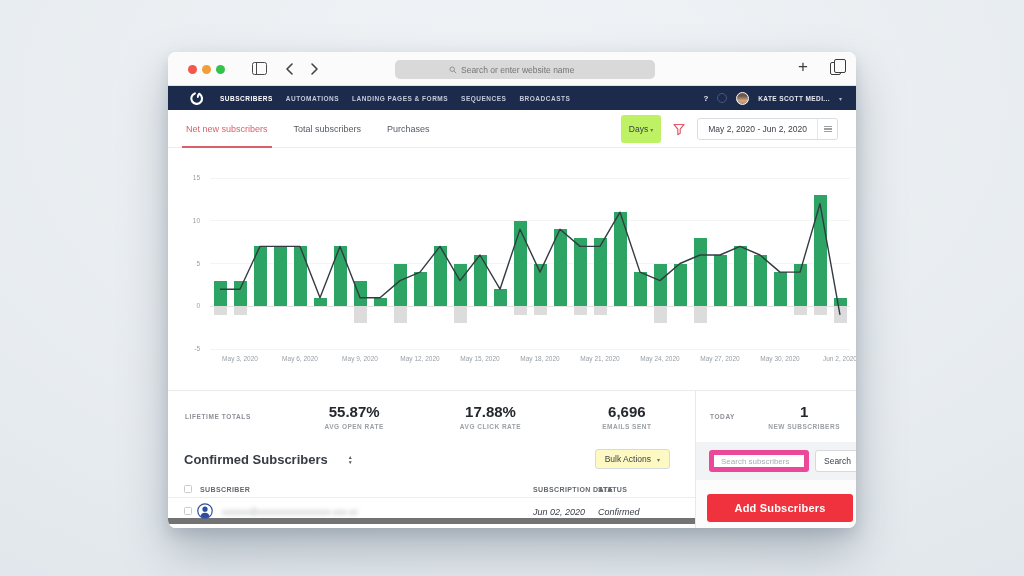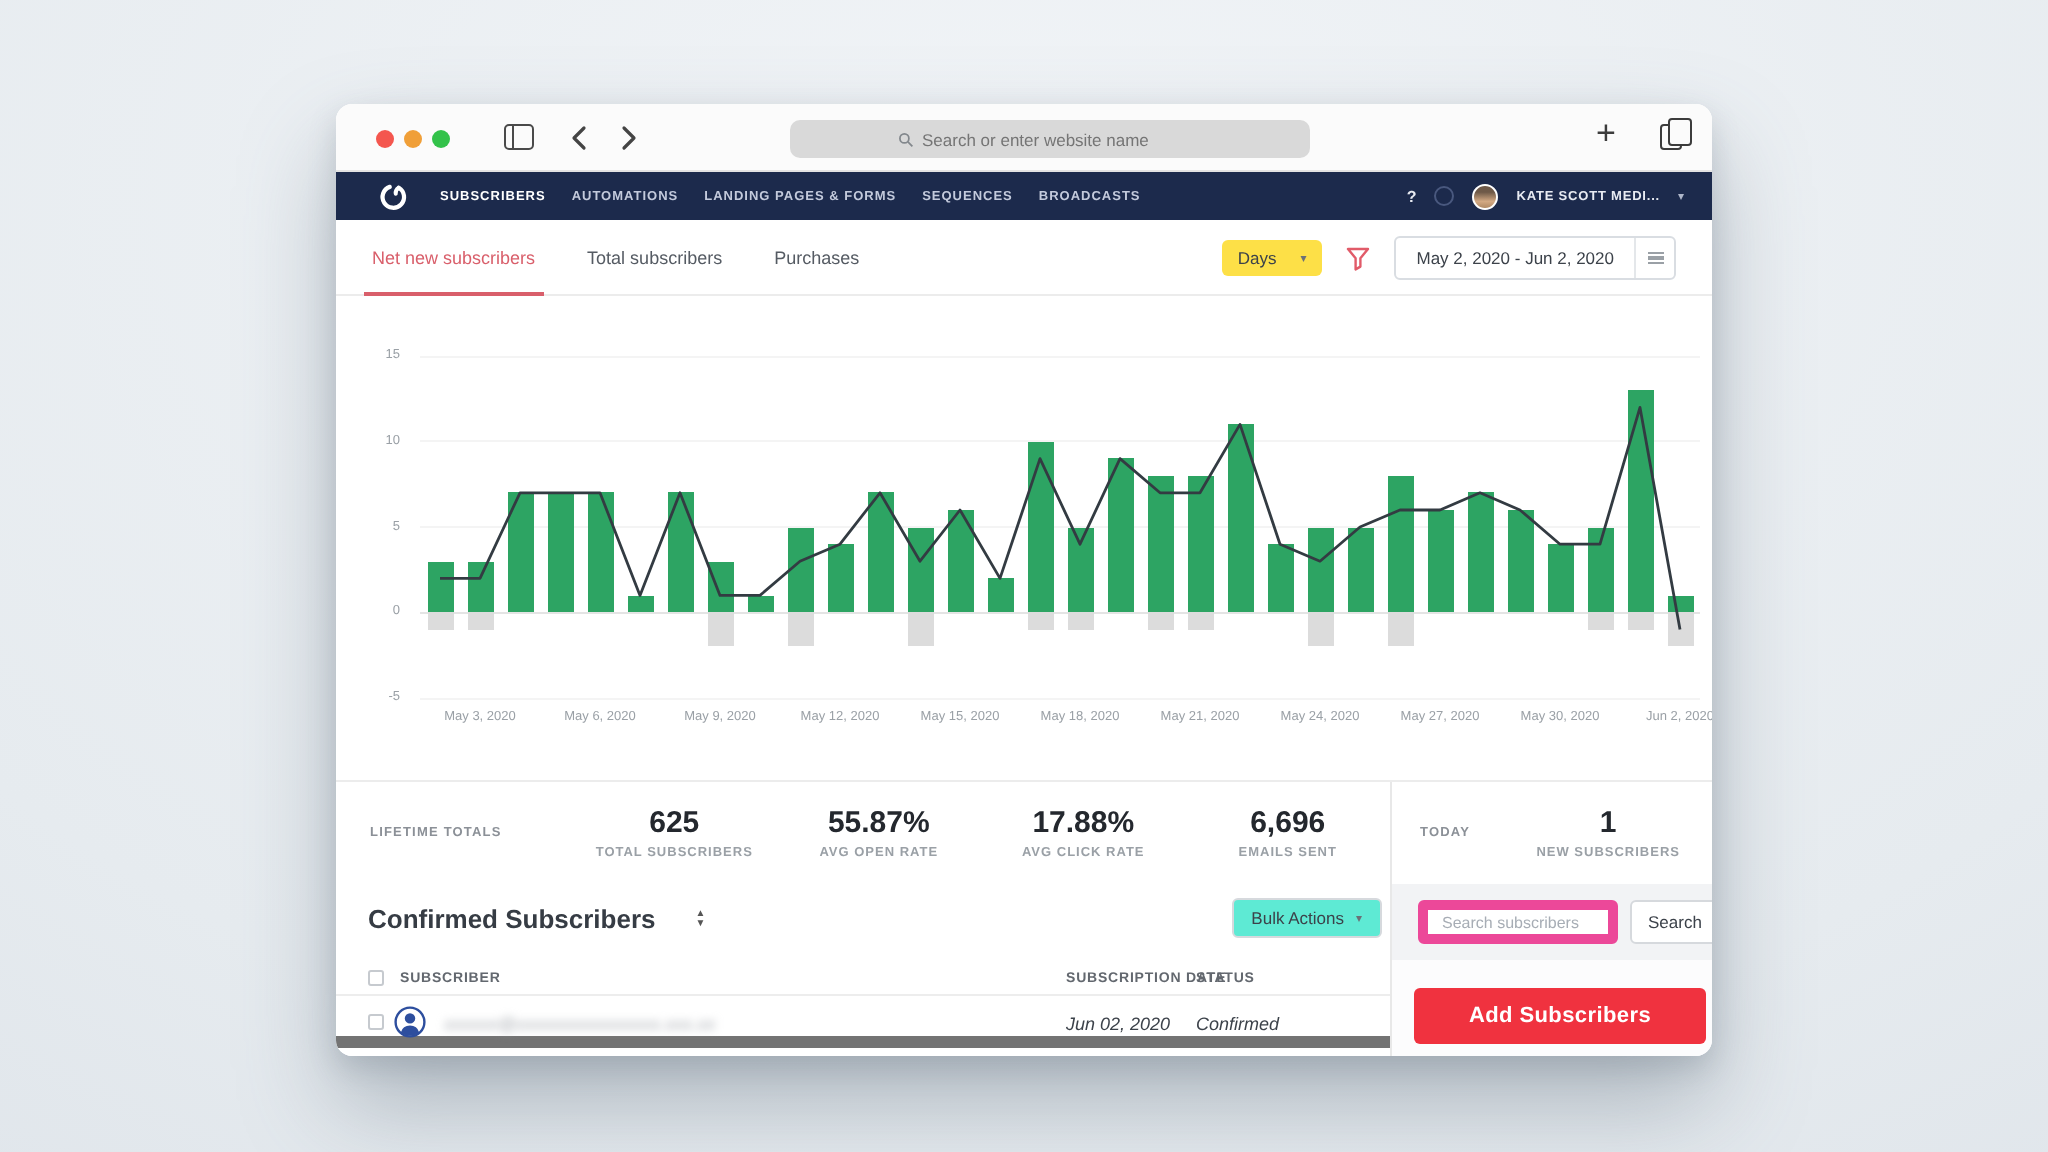--- a/index.html
+++ b/index.html
@@ -42,21 +42,21 @@
   .nav-avatar { width:13px; height:13px; border-radius:50%; background:linear-gradient(180deg,#6e5948 28%,#d3a983 70%,#b08964); border:1px solid #fff; }
   .account { font-size:6.5px; letter-spacing:.4px; font-weight:700; color:#e8ebf2; }
   .caret { font-size:6px; color:#aeb6c9; }
   
   .tabrow { position:absolute; left:0; top:58px; right:0; height:38px; border-bottom:1px solid #ececec; background:#fff; }
   .tabs { position:absolute; left:18px; top:0; height:38px; display:flex; gap:26px; align-items:center; }
   .tab { font-size:9px; color:#555b63; cursor:pointer; position:relative; height:38px; display:flex; align-items:center; }
   .tab.active { color:#d95f6b; }
   .tab.active::after { content:""; position:absolute; left:-4px; right:-4px; bottom:0; height:2px; background:#d95f6b; }
   .controls { position:absolute; right:18px; top:8px; height:22px; display:flex; align-items:center; gap:12px; }
-  .days-btn { background:#fde047; border-radius:3px; height:18px; padding:0 8px; display:flex; align-items:center; gap:12px; font-size:8.5px; color:#3c424a; cursor:pointer; }
+  .days-btn { background:#bef264; border-radius:3px; height:28px; padding:0 8px; display:flex; align-items:center; gap:2px; font-size:8.5px; color:#3c424a; cursor:pointer; }
   .datebox { border:1px solid #d9dde2; border-radius:3px; height:22px; display:flex; align-items:center; background:#fff; }
   .datebox .dtext { font-size:8.5px; color:#3c424a; padding:0 10px; white-space:nowrap; }
   .datebox .dmenu { border-left:1px solid #e4e7ea; height:100%; width:20px; display:flex; flex-direction:column; justify-content:center; align-items:center; gap:1.6px; }
   .datebox .dmenu i { display:block; width:8px; height:1.1px; background:#9aa0a6; }
   
   .chart { position:absolute; left:0; top:96px; width:688px; height:242px; background:#fff; }
   .plot { position:absolute; left:42px; top:30px; width:640px; height:171px; }
   .gridline { position:absolute; left:0; right:0; height:1px; background:#f4f4f4; }
   .gridline.zero { background:#e4e4e4; }
   .ylabel { position:absolute; width:26px; text-align:right; font-size:6.5px; color:#9aa0a6; }
@@ -76,21 +76,21 @@
   .today .tl { font-size:6.5px; letter-spacing:.6px; color:#8b9097; font-weight:700; }
   .today .tr { display:flex; flex-direction:column; align-items:center; gap:3px; }
   .today .tv { font-size:15px; font-weight:700; color:#24282e; }
   .today .ts { font-size:6.5px; letter-spacing:.5px; color:#9aa0a6; font-weight:700; }
   
   .bottom { position:absolute; left:0; top:390px; width:688px; height:86px; display:flex; }
   .subs-left { width:527px; position:relative; background:#fff;padding-left:20px; }
   .subs-head { position:absolute; left:16px; top:10px; display:flex; align-items:center; }
   .subs-title { font-size:13px; font-weight:600; color:#363c44; }
   .sort-icon { margin-left:20px; display:flex; flex-direction:column; gap:1px; font-size:5px; color:#555; line-height:4px; cursor:pointer; }
-  .bulk-btn { position:absolute; right:4px; top:7px; border:1px solid #d6d9dd; border-radius:3px; background:#5eead4; padding:4px 9px; font-size:8.5px; color:#3c424a; cursor:pointer; display:flex; gap:6px; align-items:center; }
+  .bulk-btn { position:absolute; right:25px; top:7px; border:1px solid #d6d9dd; border-radius:3px; background:#fef9c3; padding:4px 9px; font-size:8.5px; color:#3c424a; cursor:pointer; display:flex; gap:6px; align-items:center; }
   .thead { position:absolute; left:0; right:0; top:41px; height:15px; border-bottom:1px solid #ededed; }
   .checkbox { position:absolute; width:8px; height:8px; border:1px solid #c6cacf; border-radius:1.5px; background:#fff; cursor:pointer; }
   .th { position:absolute; font-size:7px; letter-spacing:.4px; color:#63686f; font-weight:700; }
   .trow { position:absolute; left:0; right:0; top:56px; height:26px; border-bottom:6px solid #737373;font-style:italic; }
   .row-avatar { position:absolute; left:29px; top:5px; width:16px; height:16px; }
   .email { position:absolute; left:54px; top:9px; font-size:9px; color:#a9adb3; filter:blur(2px); }
   .td { position:absolute; top:9px; font-size:9px; color:#3c424a; }
   .col-date { left:365px; } .col-status { left:430px; }
   .subs-right { width:161px; border-left:1px solid #e8e8e8; background:#fcfcfd; position:relative; }
   .search-strip { position:absolute; left:0; right:0; top:0; height:38px; background:#f2f3f5; display:flex; align-items:center; padding:0 8px 0 13px; gap:6px; }
@@ -308,24 +308,20 @@
       <div class="xlabel" style="left: 492px;">May 24, 2020</div>
       <div class="xlabel" style="left: 552px;">May 27, 2020</div>
       <div class="xlabel" style="left: 612px;">May 30, 2020</div>
       <div class="xlabel" style="left: 672px;">Jun 2, 2020</div>
     </div>
 
   <div class="statsrow">
     <div class="lifetime-label">LIFETIME TOTALS</div>
     <div class="statblocks">
         <div class="stat">
-          <div class="v">625</div>
-          <div class="l">TOTAL SUBSCRIBERS</div>
-        </div>
-        <div class="stat">
           <div class="v">55.87%</div>
           <div class="l">AVG OPEN RATE</div>
         </div>
         <div class="stat">
           <div class="v">17.88%</div>
           <div class="l">AVG CLICK RATE</div>
         </div>
         <div class="stat">
           <div class="v">6,696</div>
           <div class="l">EMAILS SENT</div>

